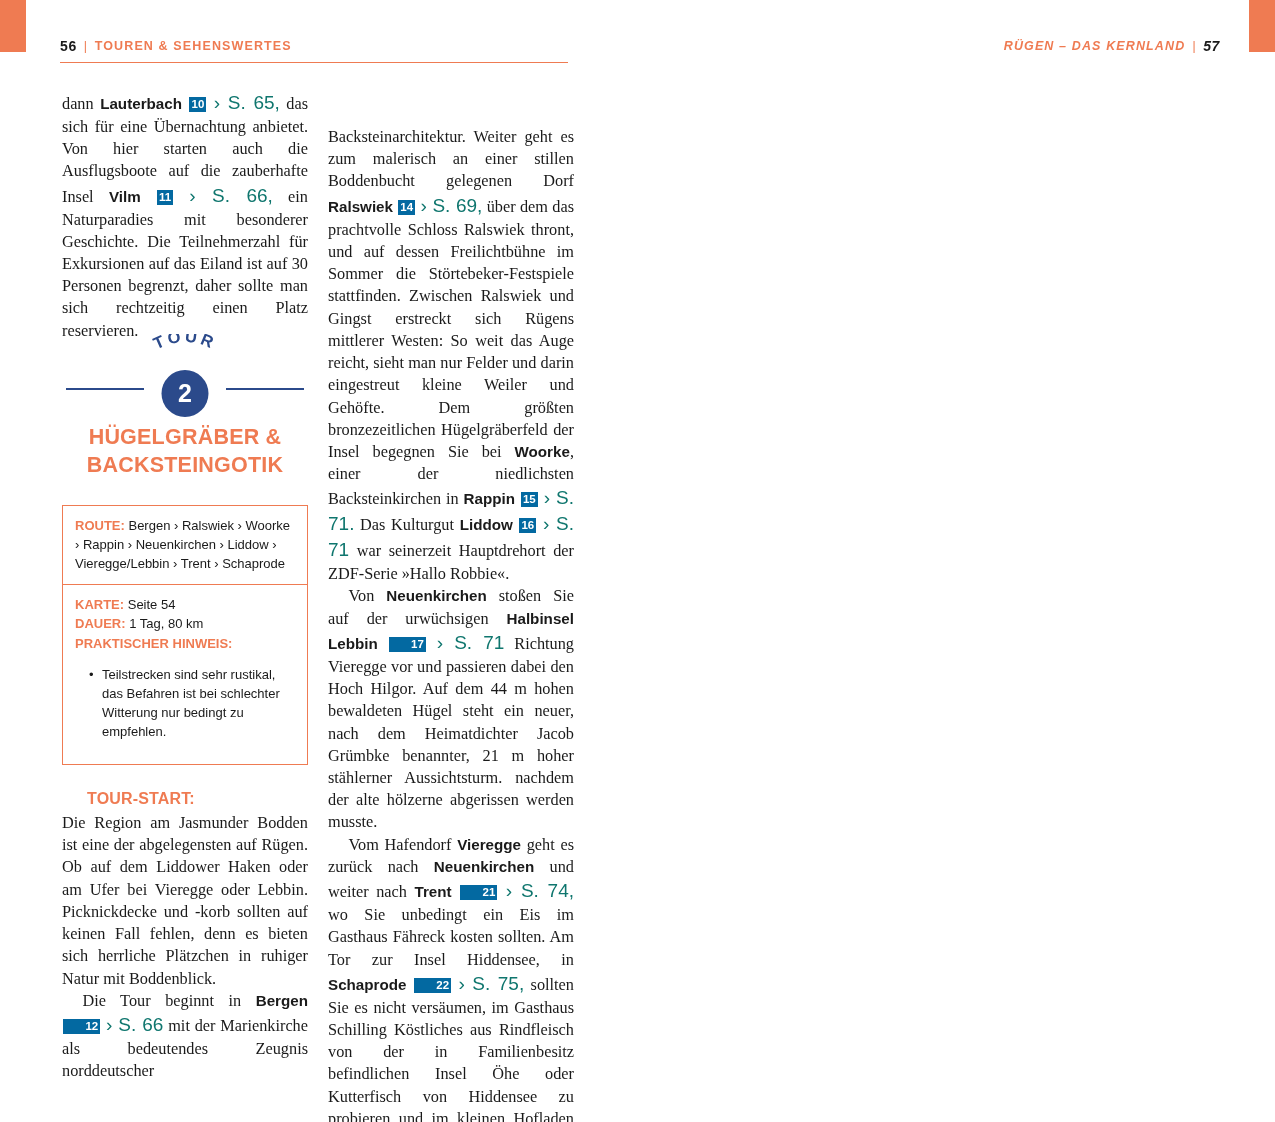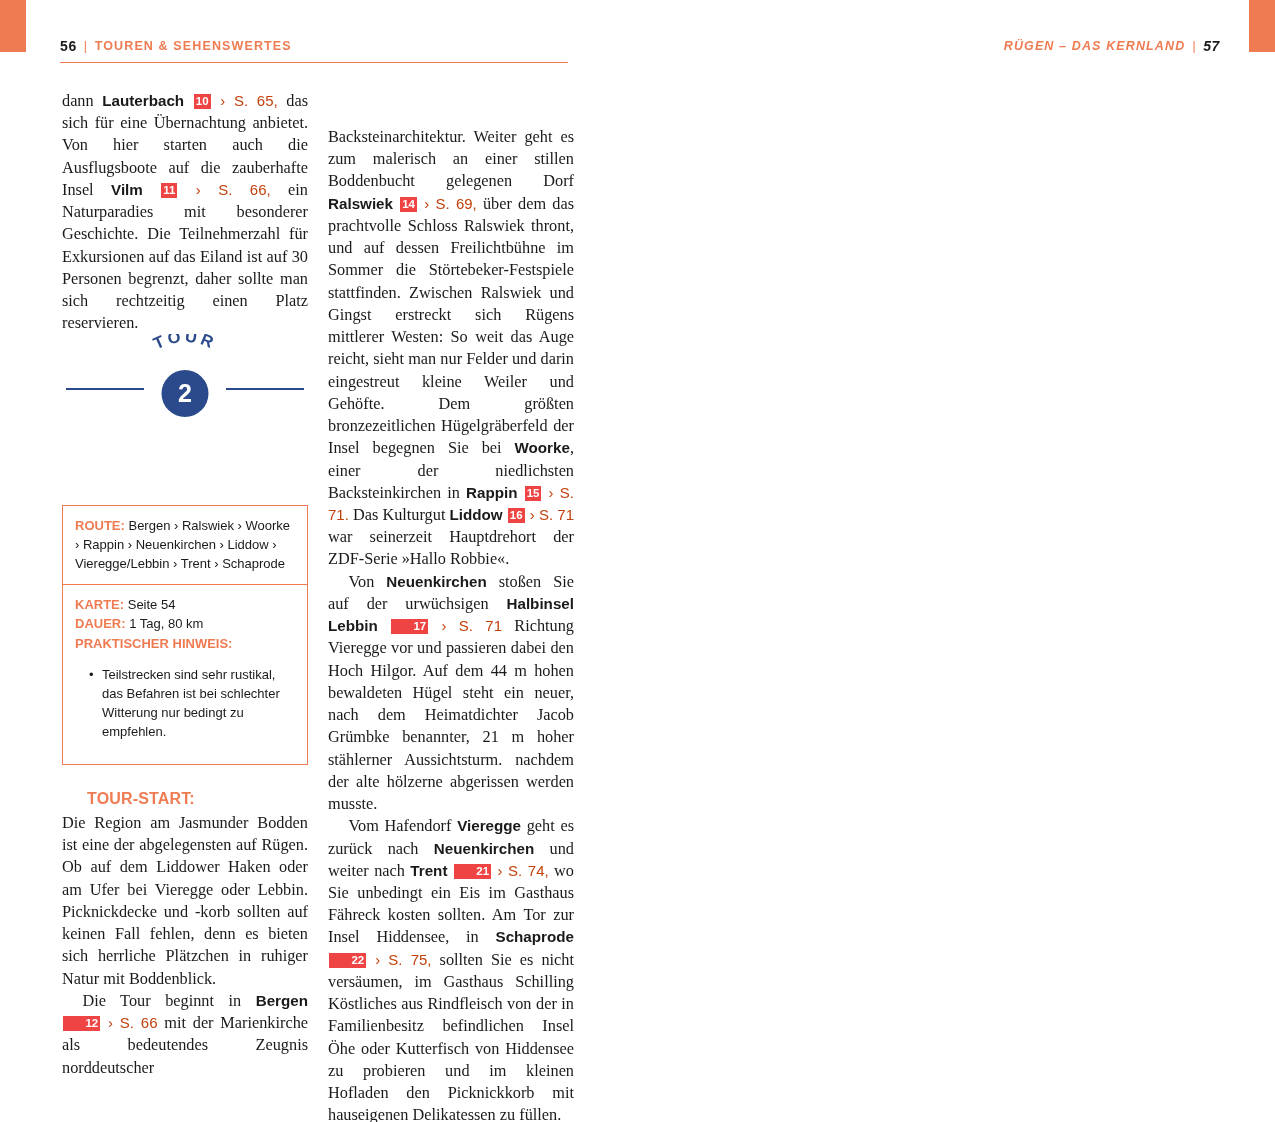--- a/index.html
+++ b/index.html
@@ -52,25 +52,25 @@
     text-align: justify;
     text-justify: inter-word;
     hyphens: manual;
   }
   .col p { margin: 0; }
   .col p + p { text-indent: 1.25em; }
   .col-l1 { left: 62px;  top: 90px; width: 246px; }
   .col-l2 { left: 328px; top: 90px; width: 246px; margin-top: 36px; }
 
   b, strong { font-family:"Liberation Sans", sans-serif; font-weight:bold; font-size:15.2px; }
-  .ref { font-family:"Liberation Sans", sans-serif; font-size:15px; color:#c2410c; }
+  .ref { font-family:"Liberation Sans", sans-serif; font-size:19px; color:#0f766e; }
 
   .numbox {
     display:inline-block;
-    background:#ef4444; color:#ffffff;
+    background:#0369a1; color:#ffffff;
     font-family:"Liberation Sans", sans-serif;
     font-weight:bold; font-size:11.5px;
     line-height:15px; min-width:16px;
     text-align:center; padding:0 2px;
     vertical-align:1px;
     margin:0 1px;
   }
 
   
   .tour-emblem {
@@ -153,20 +153,24 @@
     <div class="line r"></div>
     <svg class="tour-arc" viewBox="0 0 130 48">
       <defs>
           <path id="arcpath" d="M 12,46 A 56,56 0 0 1 118,46" fill="none"></path>
         </defs>
       <text><textPath href="#arcpath" startOffset="50%" text-anchor="middle">TOUR</textPath></text>
     </svg>
     <div class="tour-circle">2</div>
   </div>
 
+  <div class="tour-title">
+    <div>HÜGELGRÄBER &amp;</div>
+    <div>BACKSTEINGOTIK</div>
+  </div>
 
   <div class="infobox">
     <div class="sect route">
       <span class="lbl">ROUTE:</span><span> Bergen › Ralswiek › Woorke › Rappin › Neuenkirchen › Liddow › Vieregge/Lebbin › Trent › Schaprode</span>
     </div>
     <div class="sect">
       <div><span class="lbl">KARTE:</span><span> Seite 54</span></div>
       <div><span class="lbl">DAUER:</span><span> 1 Tag, 80 km</span></div>
       <div class="lbl">PRAKTISCHER HINWEIS:</div>
       <ul>

